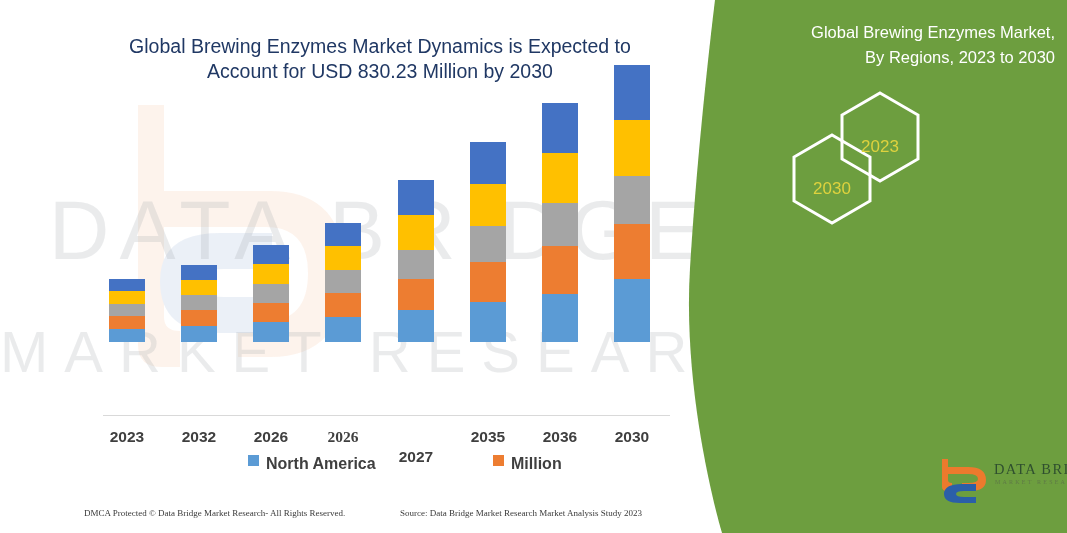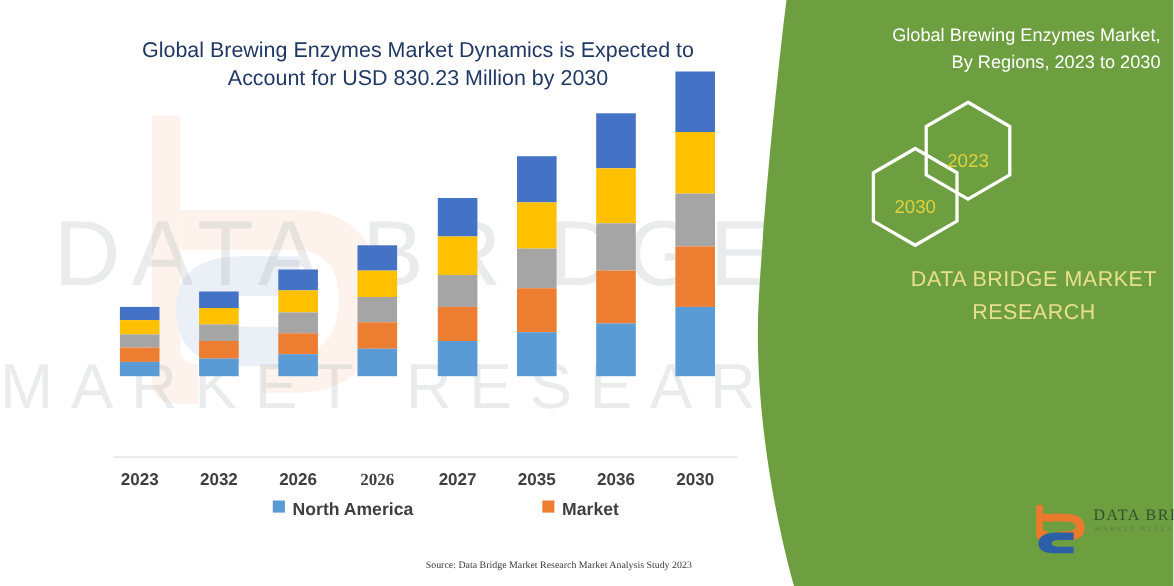--- a/index.html
+++ b/index.html
@@ -131,21 +131,21 @@
     position: absolute;
     left: 84px;
     top: 508px;
     width: 600px;
     height: 16px;
     font-family: "Liberation Serif", serif;
     font-size: 9px;
     color: #3a3a3a;
   }
   .footer-left  { position: absolute; left: 0;   top: 0; white-space: nowrap; }
-  .footer-right { position: absolute; left: 303px; top: 0; white-space: nowrap; }
+  .footer-right { position: absolute; left: 316px; top: 0; white-space: nowrap; }
 
   
   .green-panel {
     position: absolute;
     left: 660px;
     top: 0;
     width: 407px;
     height: 388px;
   }
   .green-panel svg { display: block; }
@@ -300,38 +300,39 @@
           <div class="seg" style="height: 48px; background: rgb(165, 165, 165);"></div>
           <div class="seg" style="height: 55px; background: rgb(237, 125, 49);"></div>
           <div class="seg" style="height: 63px; background: rgb(91, 155, 213);"></div>
         </div>
       </div>
     <div class="x-labels" id="x-labels">
         <div class="x-label" style="left: -11px;">2023</div>
         <div class="x-label" style="left: 61px;">2032</div>
         <div class="x-label" style="left: 133px;">2026</div>
         <div class="x-label" style="left: 205px; font-family: Liberation Serif, serif;">2026</div>
-        <div class="x-label" style="left: 278px;">2027</div>
+        <div class="x-label" style="left: 278px; margin-top: 20px;">2027</div>
         <div class="x-label" style="left: 350px;">2035</div>
         <div class="x-label" style="left: 422px;">2036</div>
         <div class="x-label" style="left: 494px;">2030</div>
       </div>
     <div class="legend" id="legend">
         <div class="legend-item" style="left: 125px;">
           <span class="legend-swatch" style="background: rgb(91, 155, 213);"></span>
           <span class="legend-label">North America</span>
         </div>
         <div class="legend-item" style="left: 370px;">
           <span class="legend-swatch" style="background: rgb(237, 125, 49);"></span>
-          <span class="legend-label">Market</span>
+          <span class="legend-label">Million</span>
         </div>
       </div>
   </div>
 
   <div class="footer">
+    <div class="footer-left">DMCA Protected © Data Bridge Market Research-  All Rights Reserved.</div>
     <div class="footer-right">Source: Data Bridge Market Research  Market Analysis Study 2023</div>
   </div>
 
   <div class="green-panel">
     <svg width="407" height="533" viewBox="0 0 407 533">
       <path d="M55 0 L407 0 L407 533 L62 533 C62 533 22 400 30 268 C38 136 55 0 55 0 Z" fill="#6D9E3F"></path>
     </svg>
 
     <div class="panel-content">
       <div class="panel-title">Global Brewing Enzymes Market, By Regions, 2023 to 2030</div>
@@ -339,22 +340,21 @@
       <div class="hexes">
         <svg width="270" height="150" viewBox="0 0 270 150" style="position:absolute;left:0;top:0;">
           <polygon points="105,8 143,30 143,74 105,96 67,74 67,30" fill="none" stroke="#ffffff" stroke-width="3"></polygon>
           <polygon points="57,50 95,72 95,116 57,138 19,116 19,72" fill="none" stroke="#ffffff" stroke-width="3"></polygon>
         </svg>
         <div class="hex-text hex-2023-text" style="left:62px;top:52px;width:86px;">2023</div>
         <div class="hex-text hex-2030-text" style="left:14px;top:94px;width:86px;">2030</div>
       </div>
 
       <div class="brand-text">
-        <span>DATA BRIDGE MARKET</span><br>
-        <span>RESEARCH</span>
+        <br>
       </div>
 
       <div class="logo-block">
         <svg width="52" height="50" viewBox="0 0 52 50" style="position:absolute;left:0;top:2px;">
           <path d="M4 2 L4 30 Q4 34 9 34 L14 34 L14 26 Q10 26 10 23 L10 2 Z" fill="#EC7A2D"></path>
           <path d="M10 10 L30 10 Q48 10 48 23 Q48 34 32 34 L24 34 L24 26 L30 26 Q40 26 40 22 Q40 17 30 17 L10 17 Z" fill="#EC7A2D"></path>
           <path d="M22 46 Q6 46 6 37 Q6 27 24 27 L38 27 L38 34 L26 34 Q18 34 18 37 Q18 40 26 40 L38 40 L38 46 Z" fill="#2B5FA8"></path>
         </svg>
         <div class="logo-name">DATA BRIDGE</div>
         <div class="logo-sub">MARKET RESEARCH</div>

